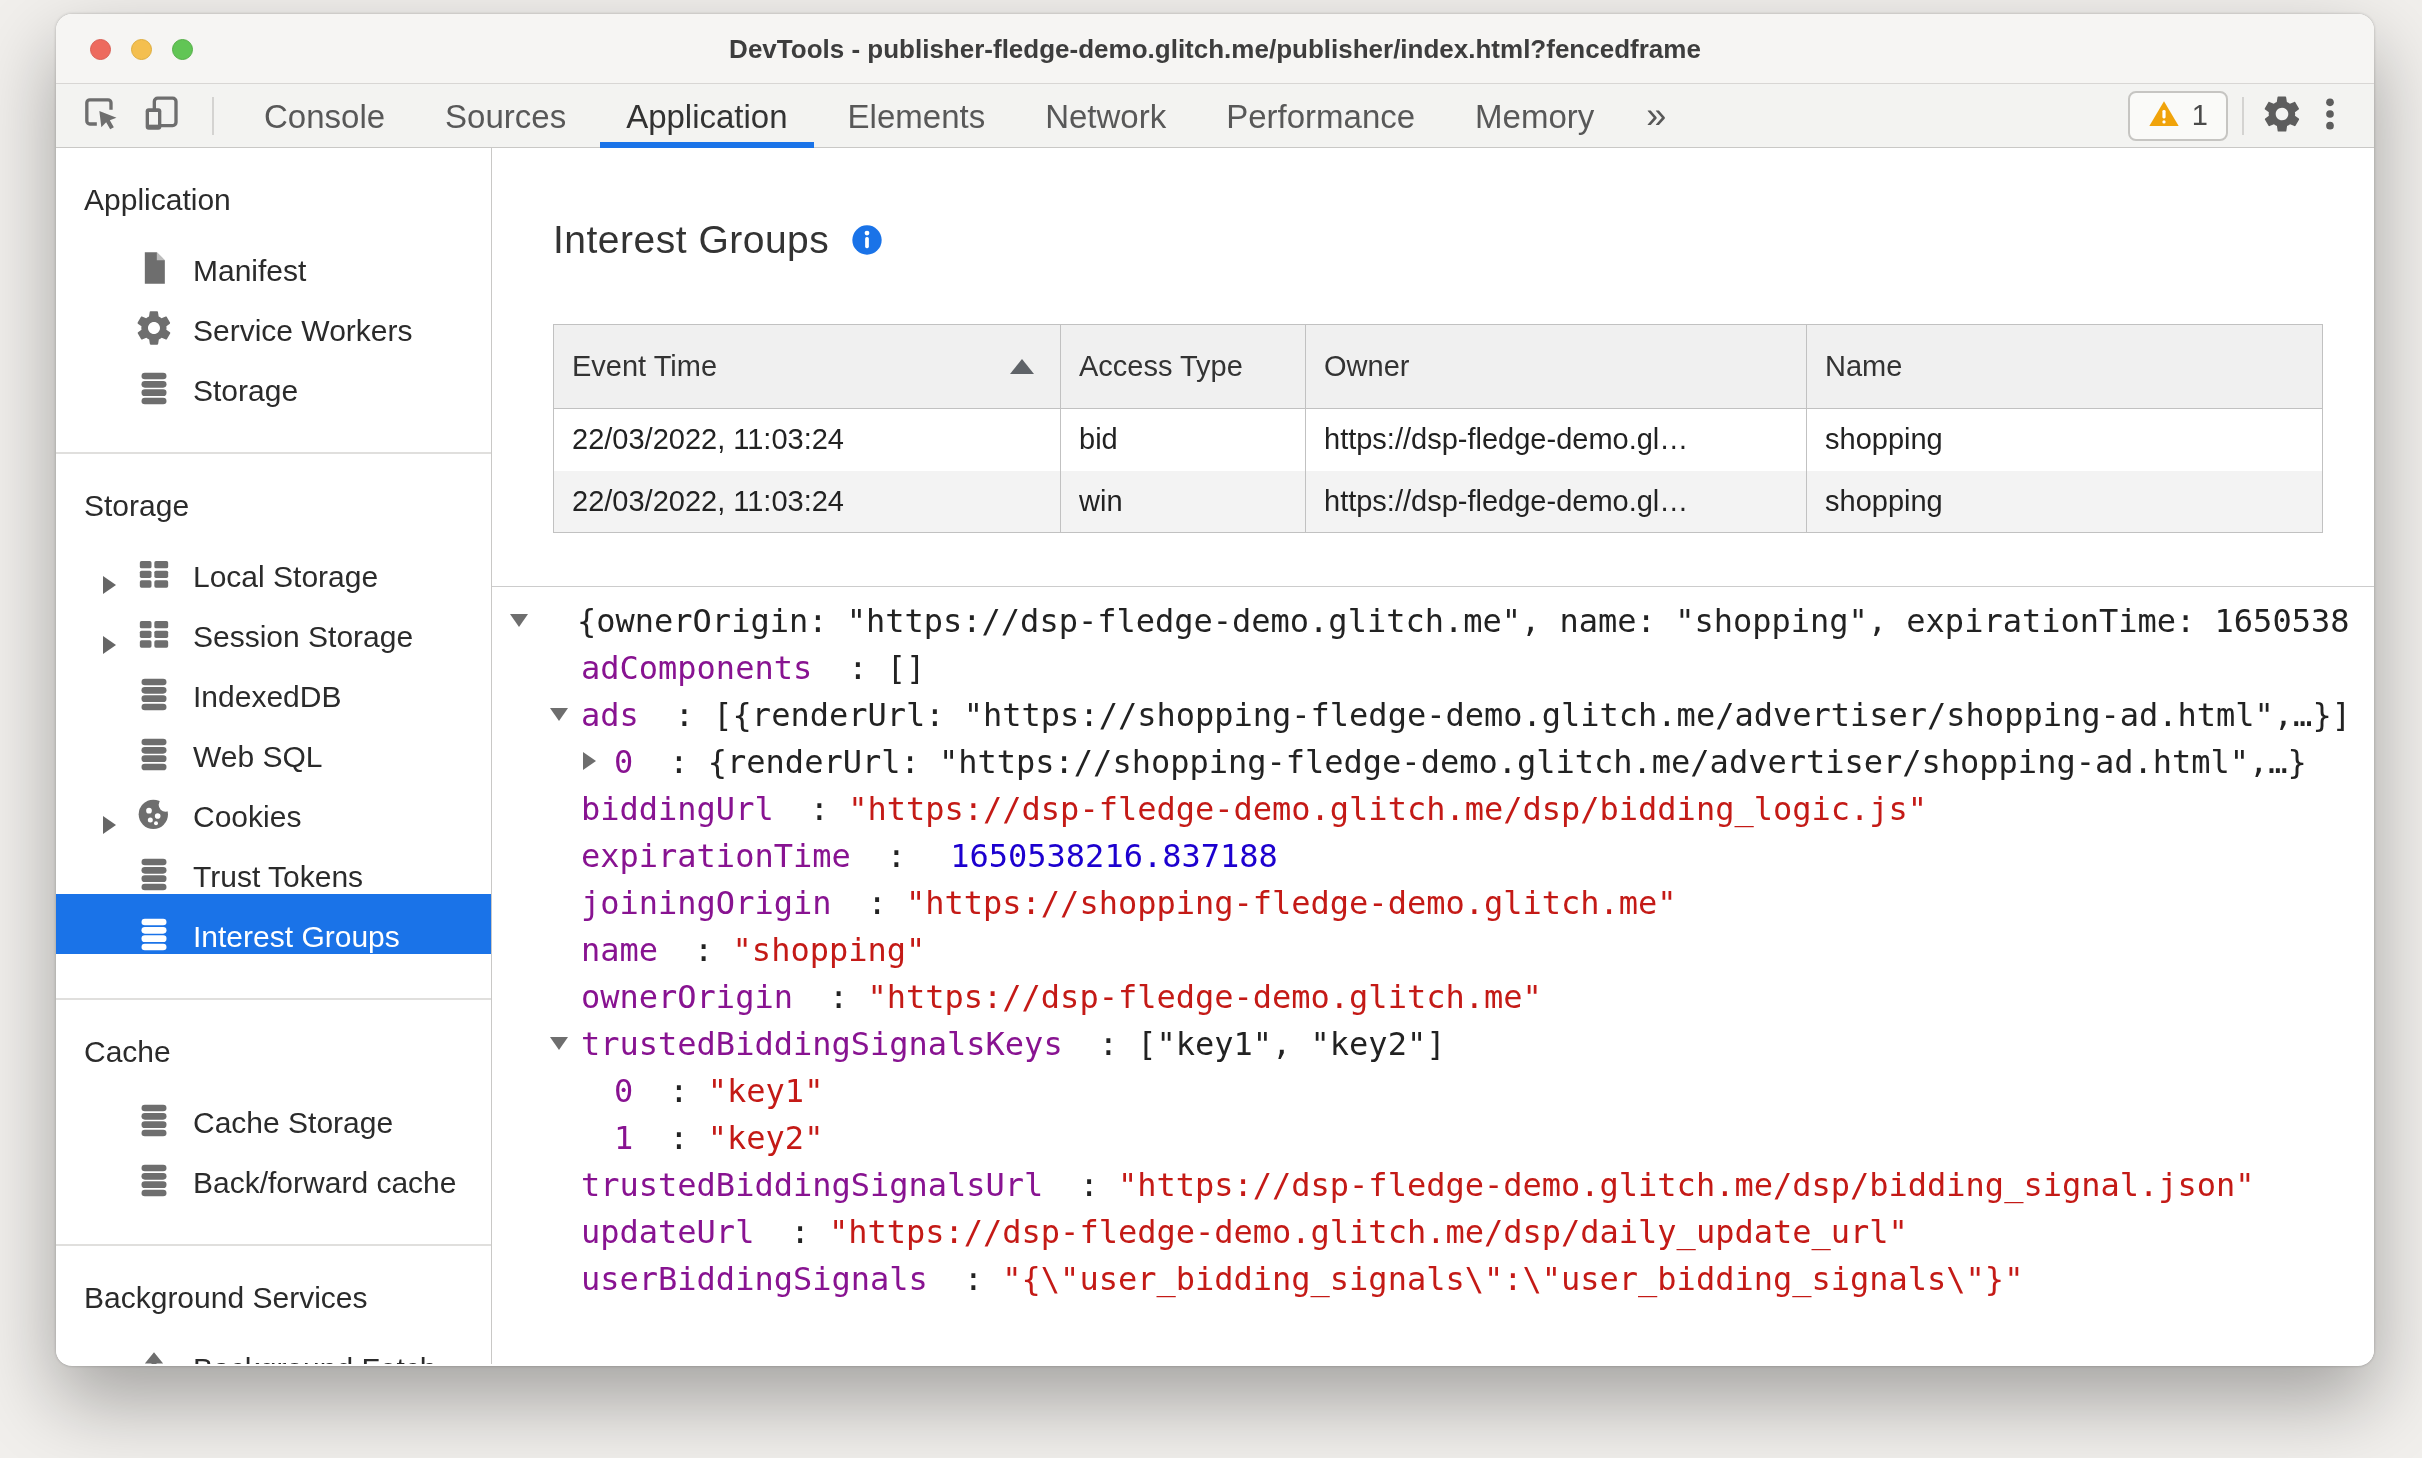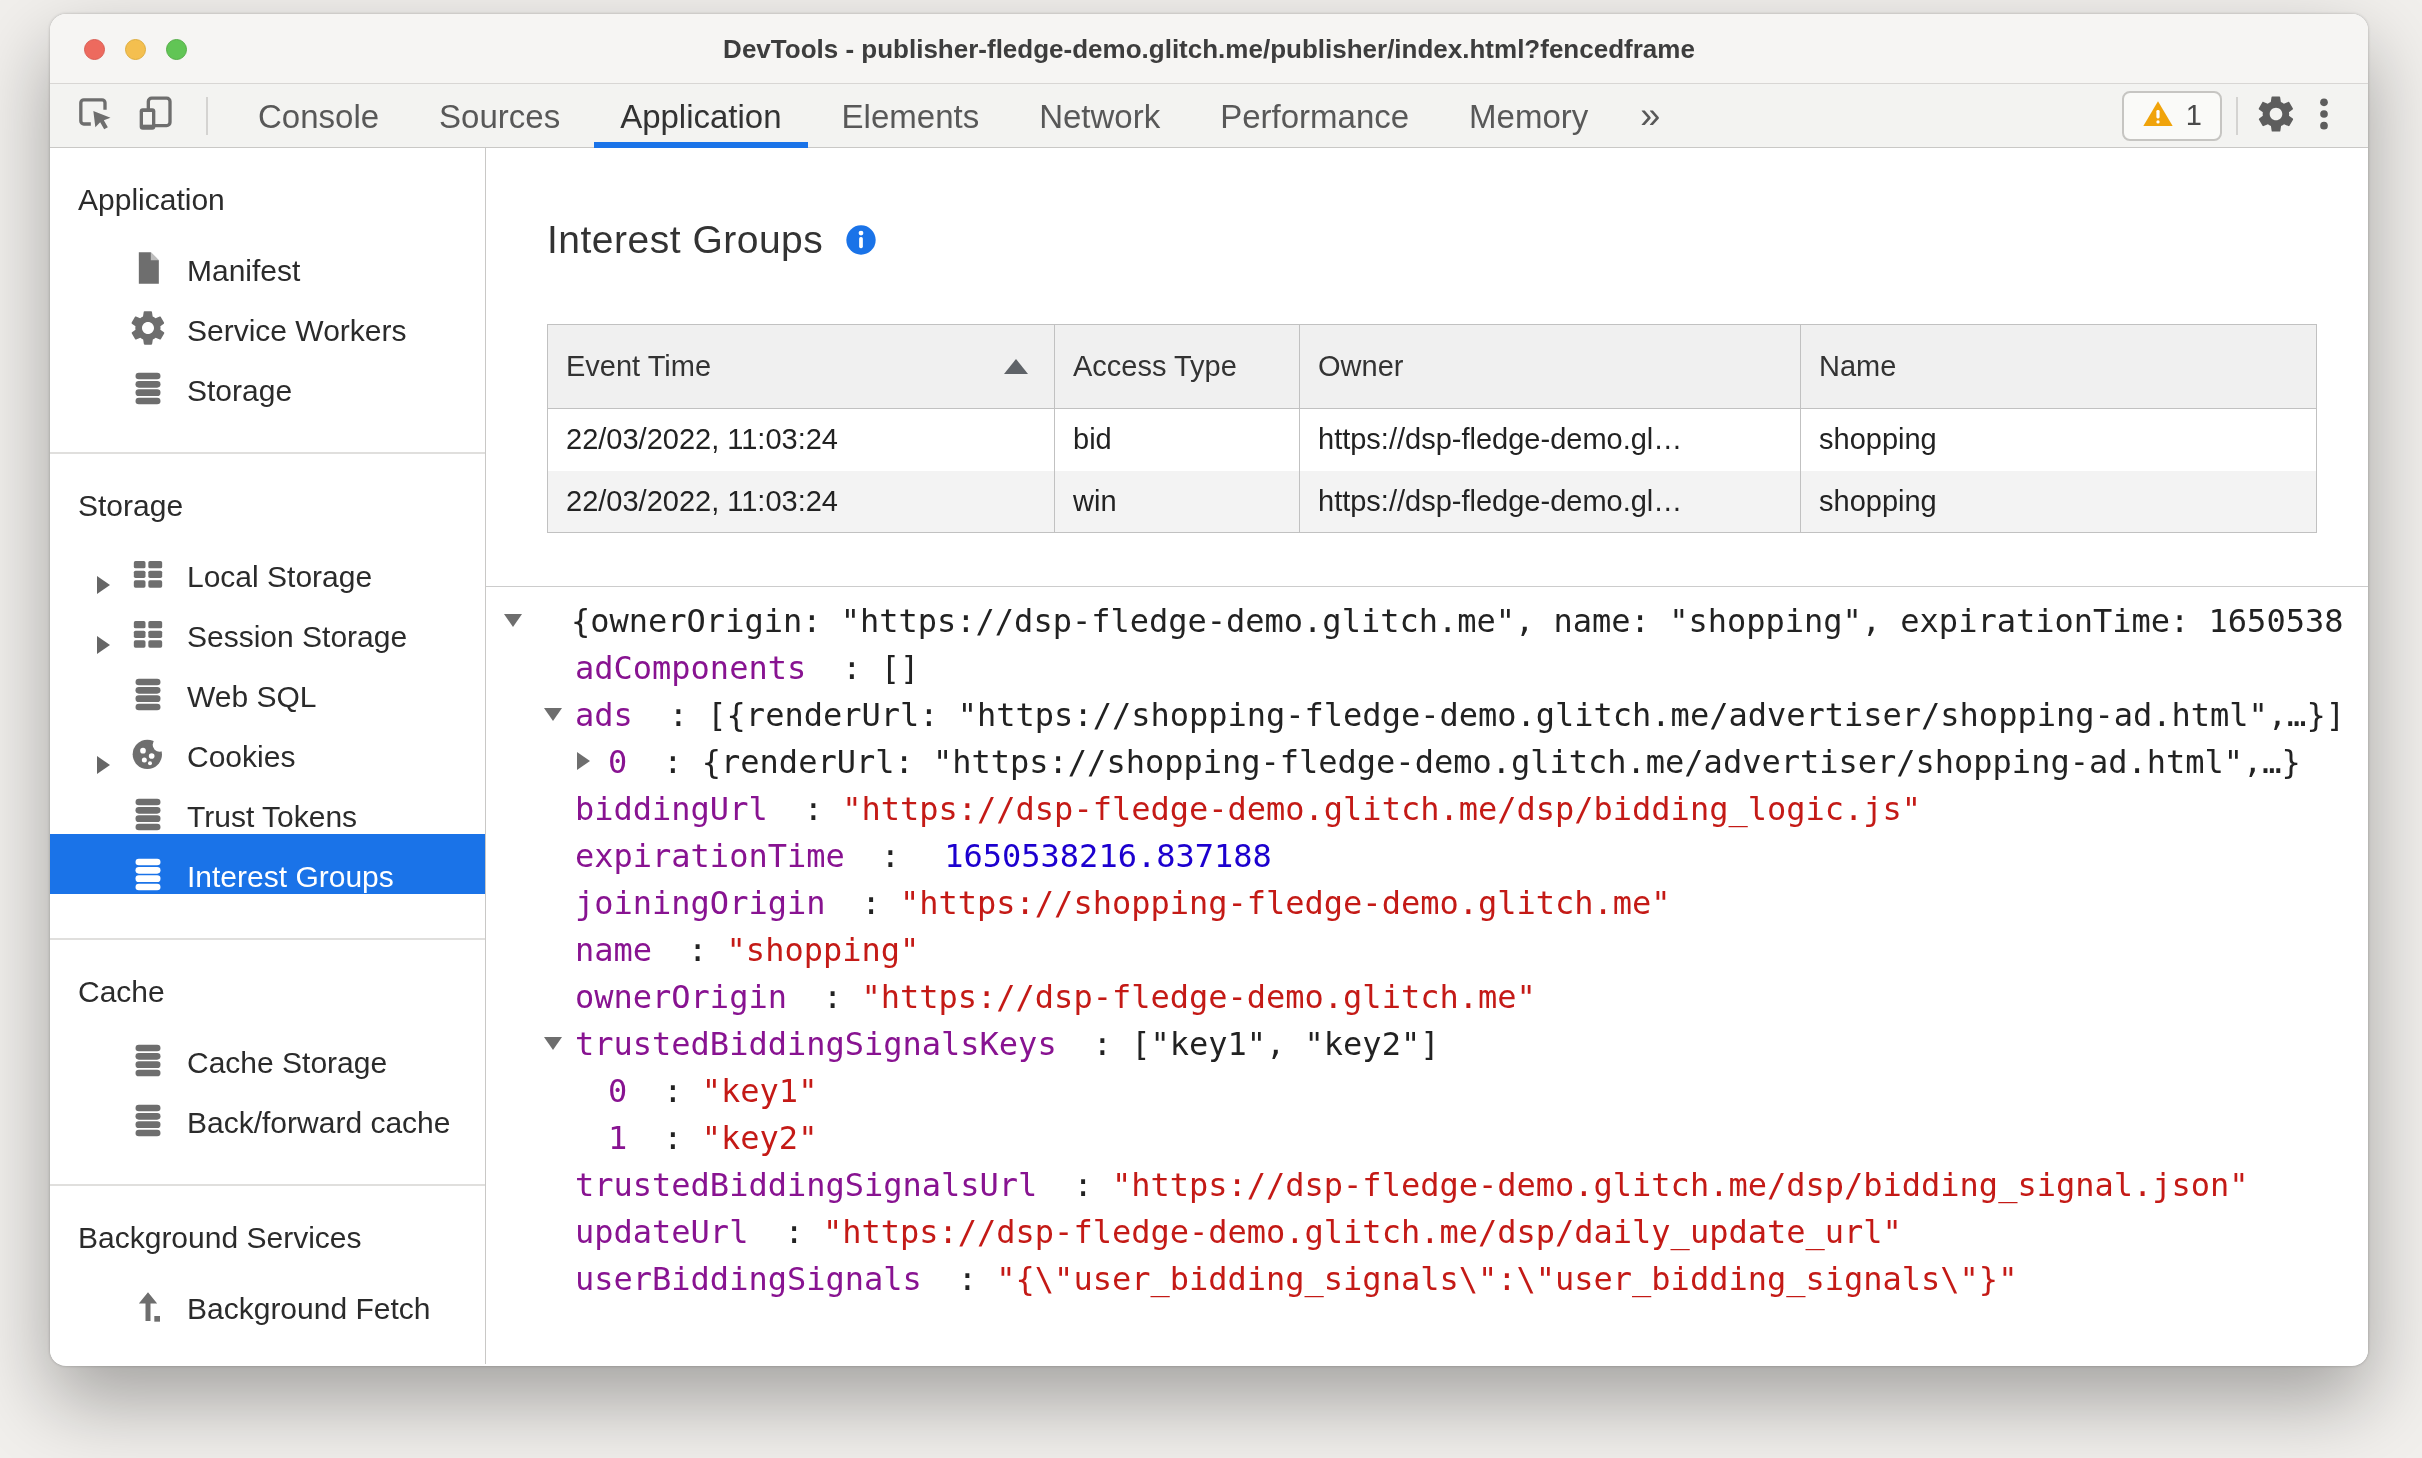--- a/index.html
+++ b/index.html
@@ -2,21 +2,21 @@
 <html style="--accent: #1a73e8; --key: #881391; --str: #c41a16; --num: #1c00cf; --warn: #f0a30a;"><head>
 <meta charset="utf-8">
 <style>
   :root{
     --accent:#1a73e8; --key:#881391; --str:#c41a16; --num:#1c00cf;
     --icon:#6e6e6e; --warn:#f0a30a;
   }
   *{box-sizing:border-box;}
   html,body{margin:0;padding:0;}
   body{width:2422px;height:1458px;background:#f1efec;font-family:"Liberation Sans",sans-serif;overflow:hidden;position:relative;}
-  .window{position:absolute;left:50px;top:14px;width:2318px;height:1352px;background:#fff;border-radius:16px;
+  .window{position:absolute;left:56px;top:14px;width:2318px;height:1352px;background:#fff;border-radius:16px;
           box-shadow:0 34px 80px rgba(0,0,0,.33),0 0 3px rgba(0,0,0,.25);overflow:hidden;}
   
   .titlebar{height:70px;background:#f6f5f3;border-bottom:1px solid #d8d6d4;position:relative;}
   .lights{position:absolute;left:34px;top:0;height:70px;display:flex;align-items:center;gap:20px;}
   .light{width:21px;height:21px;border-radius:50%;}
   .light.red{background:#ed6a5e;border:1px solid #d95f55;}
   .light.yellow{background:#f4bf4f;border:1px solid #dead3e;}
   .light.green{background:#61c555;border:1px solid #55ae48;}
   .title{line-height:70px;text-align:center;font-weight:bold;font-size:26px;color:#3d3d3d;}
   
@@ -210,20 +210,32 @@
               <svg viewBox="0 0 24 24">
                 <rect x="3.5" y="4.2" width="7" height="4.4" rx="1" fill="currentColor"></rect>
                 <rect x="12.2" y="4.2" width="8.3" height="4.4" rx="1" fill="currentColor"></rect>
                 <rect x="3.5" y="10" width="7" height="4.4" rx="1" fill="currentColor"></rect>
                 <rect x="12.2" y="10" width="8.3" height="4.4" rx="1" fill="currentColor"></rect>
                 <rect x="3.5" y="15.8" width="7" height="4.4" rx="1" fill="currentColor"></rect>
                 <rect x="12.2" y="15.8" width="8.3" height="4.4" rx="1" fill="currentColor"></rect>
               </svg>
             </span>
             <span class="slabel">Session Storage</span>
+          </div>
+          <div class="sitem">
+            <span class="exp"></span>
+            <span class="sicon">
+              <svg viewBox="0 0 24 24">
+                <rect x="4.5" y="2.8" width="15" height="4" rx="2" fill="currentColor"></rect>
+                <rect x="4.5" y="7.8" width="15" height="4" rx="2" fill="currentColor"></rect>
+                <rect x="4.5" y="12.8" width="15" height="4" rx="2" fill="currentColor"></rect>
+                <rect x="4.5" y="17.8" width="15" height="4" rx="2" fill="currentColor"></rect>
+              </svg>
+            </span>
+            <span class="slabel">IndexedDB</span>
           </div>
           <div class="sitem">
             <span class="exp"></span>
             <span class="sicon">
               <svg viewBox="0 0 24 24">
                 <rect x="4.5" y="2.8" width="15" height="4" rx="2" fill="currentColor"></rect>
                 <rect x="4.5" y="7.8" width="15" height="4" rx="2" fill="currentColor"></rect>
                 <rect x="4.5" y="12.8" width="15" height="4" rx="2" fill="currentColor"></rect>
                 <rect x="4.5" y="17.8" width="15" height="4" rx="2" fill="currentColor"></rect>
               </svg>

